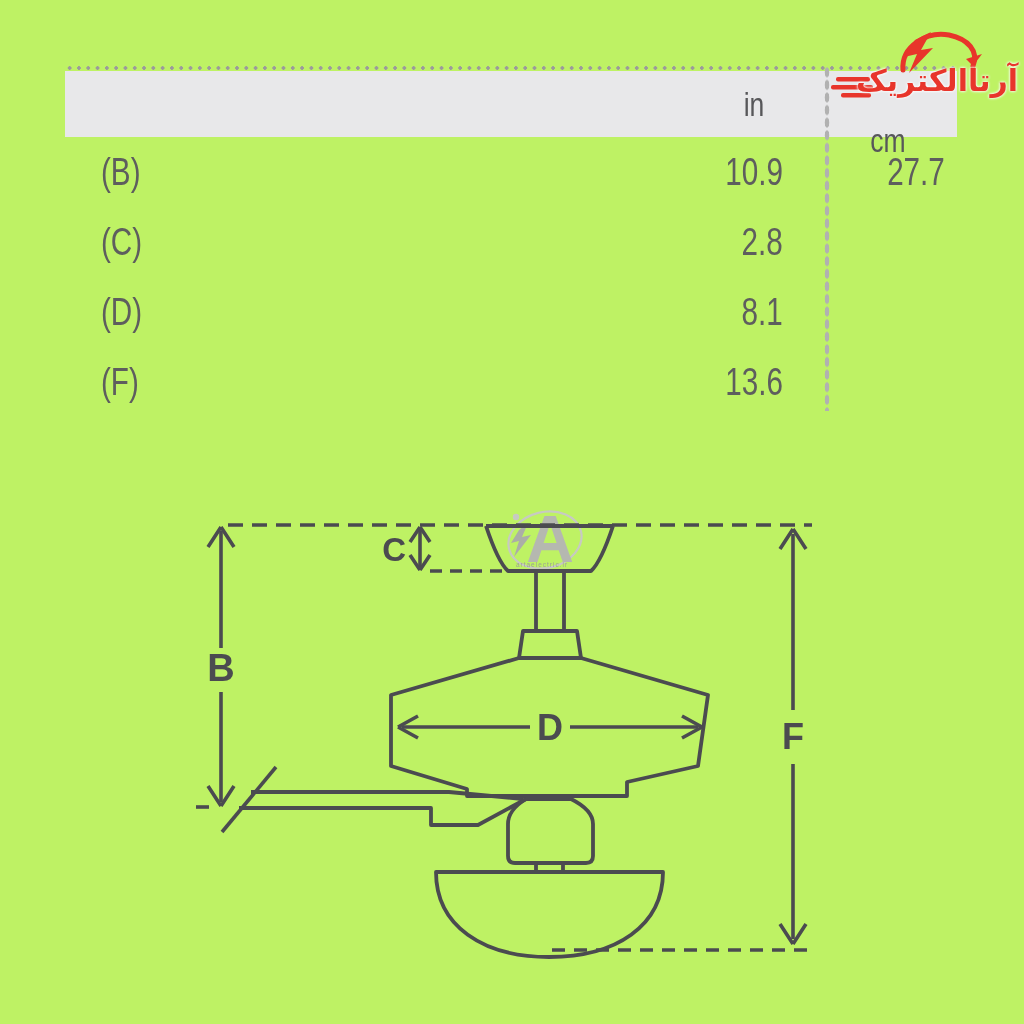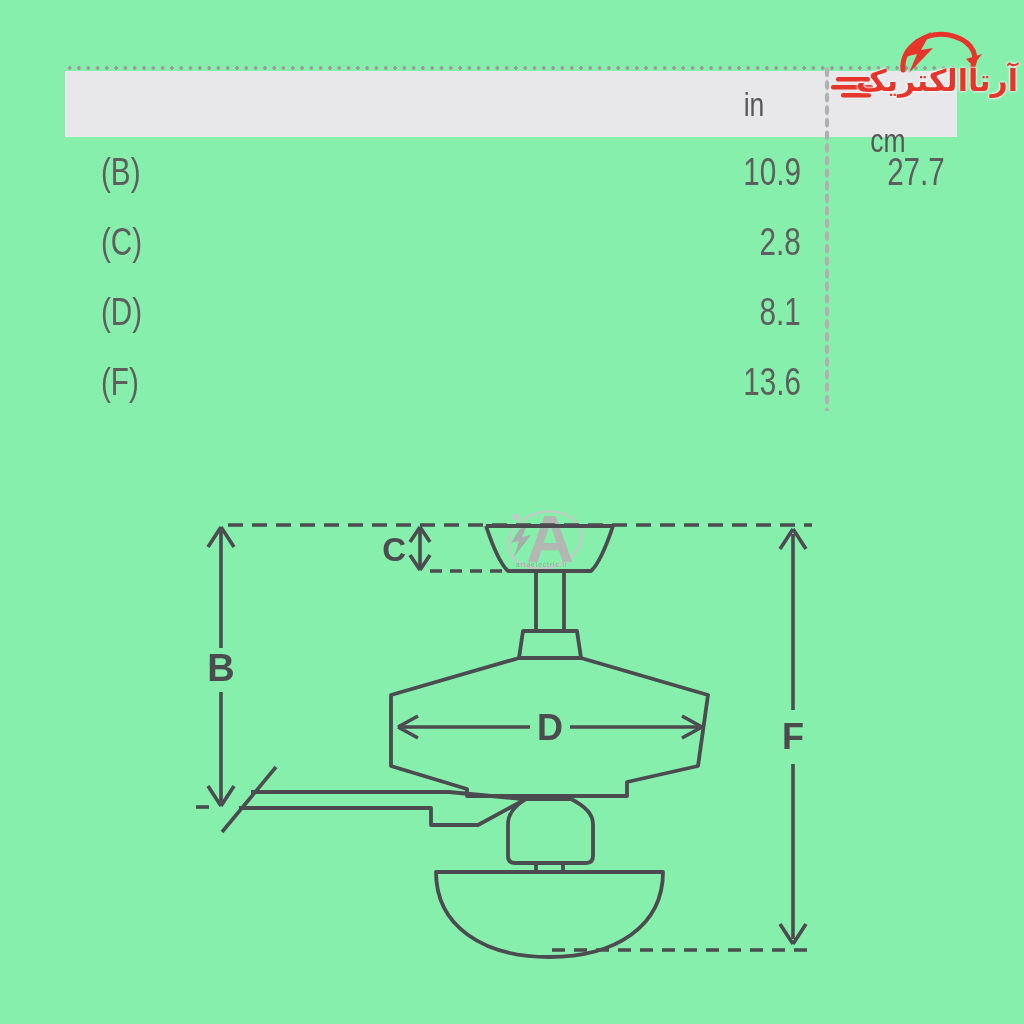--- a/index.html
+++ b/index.html
@@ -1,35 +1,35 @@
 <!DOCTYPE html>
 <html><head>
 <meta charset="utf-8">
 <style>
   html,body{margin:0;padding:0;background:#fff;}
-  #page{position:relative;width:1024px;height:1024px;background:#86efac;overflow:hidden;
+  #page{position:relative;width:1024px;height:1024px;background:#bef264;overflow:hidden;
         font-family:"Liberation Sans","DejaVu Sans",sans-serif;}
 
   
   #dim-table{position:absolute;left:65px;top:64px;width:892px;height:356px;}
   .dots-h{position:absolute;left:0;top:0;width:892px;height:8px;
           background-image:radial-gradient(#9b9b9b 1.8px,transparent 2.2px);
           background-size:9.3px 8px;}
   .thead{position:absolute;left:0;top:7px;width:892px;height:66px;background:#e8e8ea;}
   .col-head{position:absolute;top:0;height:66px;line-height:66px;font-size:34px;color:#57575a;}
   .col-head .t{display:inline-block;transform:scaleX(0.78);transform-origin:center;}
   #head-in{left:689px;transform:translateX(-50%);}
   #head-cm{left:823px;transform:translateX(-50%);margin-top:36px;}
   .dots-v{position:absolute;left:759px;top:2px;width:6px;height:345px;
           background-image:radial-gradient(#b1b1b1 2.1px,transparent 2.6px);
           background-size:6px 12.6px;z-index:3;}
   .trow{position:absolute;left:0;width:892px;height:70px;line-height:70px;font-size:38px;color:#5e5e5e;}
   .cell-label{position:absolute;left:36px;}
   .cell-label .t{display:inline-block;transform:scaleX(0.78);transform-origin:left center;}
-  .cell-in{position:absolute;right:156px;text-align:right;}
+  .cell-in{position:absolute;right:174px;text-align:right;}
   .cell-in .t{display:inline-block;transform:scaleX(0.78);transform-origin:right center;}
   .cell-cm{position:absolute;left:758px;width:130px;text-align:right;}
   .cell-cm .t{display:inline-block;transform:scaleX(0.78);transform-origin:center;}
 
   
   #logo{position:absolute;left:830px;top:10px;width:195px;height:100px;z-index:5;}
   #logo svg{position:absolute;left:0;top:0;}
   #logo-text{position:absolute;left:18px;top:50px;width:170px;height:42px;line-height:42px;
              direction:rtl;text-align:right;font-family:"DejaVu Sans",sans-serif;
              font-weight:bold;font-size:30px;color:#e8352b;

